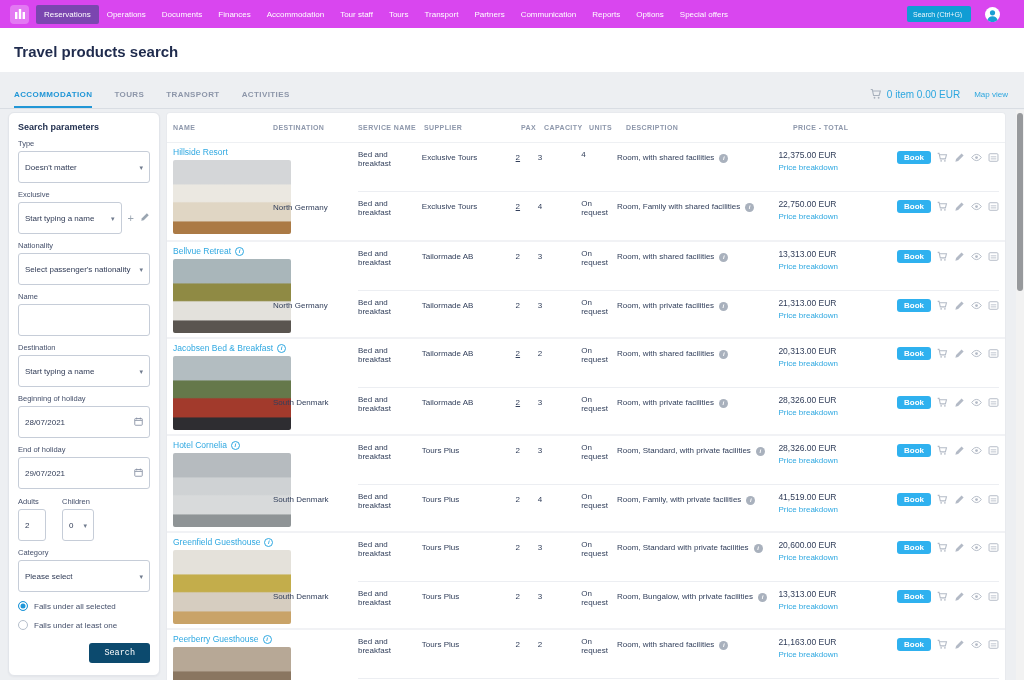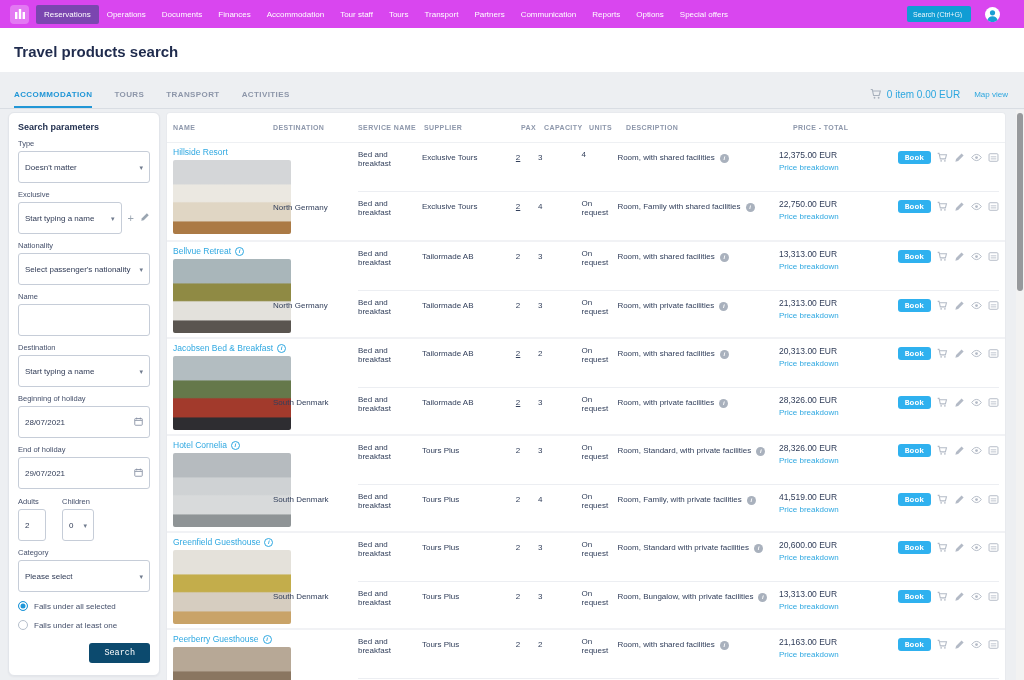--- a/index.html
+++ b/index.html
@@ -71,21 +71,21 @@
   .g-photo{position:absolute;left:6px;top:17px;width:118px;height:74px;border-radius:2px;}
   .g-dest{position:absolute;left:106px;top:16px;height:100%;width:82px;display:flex;align-items:center;font-size:8px;color:#33405c;}
   .g-subs{position:absolute;left:191px;right:6px;top:0;bottom:0;}
   .sub{height:48px;display:flex;align-items:flex-start;padding-top:7px;font-size:8px;color:#33405c;}
   .sub:first-child{border-bottom:1px solid #eceef2;height:49px;}
   .pt3{padding-top:3px;}
   .pt1{padding-top:1px;}
   .pax-link{text-decoration:underline;cursor:pointer;}
   .p1{font-size:8.5px;color:#2f3c58;}
   .p2{font-size:8px;color:#2fa8e1;margin-top:3px;cursor:pointer;}
-  .btn-book{background:#2fb1ef;color:#fff;font-size:8px;font-weight:bold;padding:2px 7px;border-radius:3px;border:none;cursor:pointer;font-family:Liberation Mono, monospace;}
+  .btn-book{background:#2fb1ef;color:#fff;font-size:8px;font-weight:bold;padding:2px 7px;border-radius:3px;border:none;cursor:pointer;font-family:Liberation Sans, sans-serif;}
   .a-icon{cursor:pointer;display:flex;}
   .i-desc{width:9px;height:9px;border-radius:50%;background:#a9b1bd;color:#fff;font-size:6px;line-height:9px;text-align:center;font-style:italic;font-weight:bold;margin-left:5px;margin-top:1px;flex-shrink:0;}
   .i-name{width:9px;height:9px;border-radius:50%;border:1px solid #2fa8e1;color:#2fa8e1;font-size:6px;line-height:7px;text-align:center;font-style:italic;font-weight:bold;flex-shrink:0;}
   
   .sb-track{position:absolute;right:0;top:110px;width:8px;height:570px;background:#f2f2f2;}
   .sb-thumb{position:absolute;right:1px;top:113px;width:6px;height:178px;background:#97999c;border-radius:3px;}
 </style>
 </head>
 <body>
 

